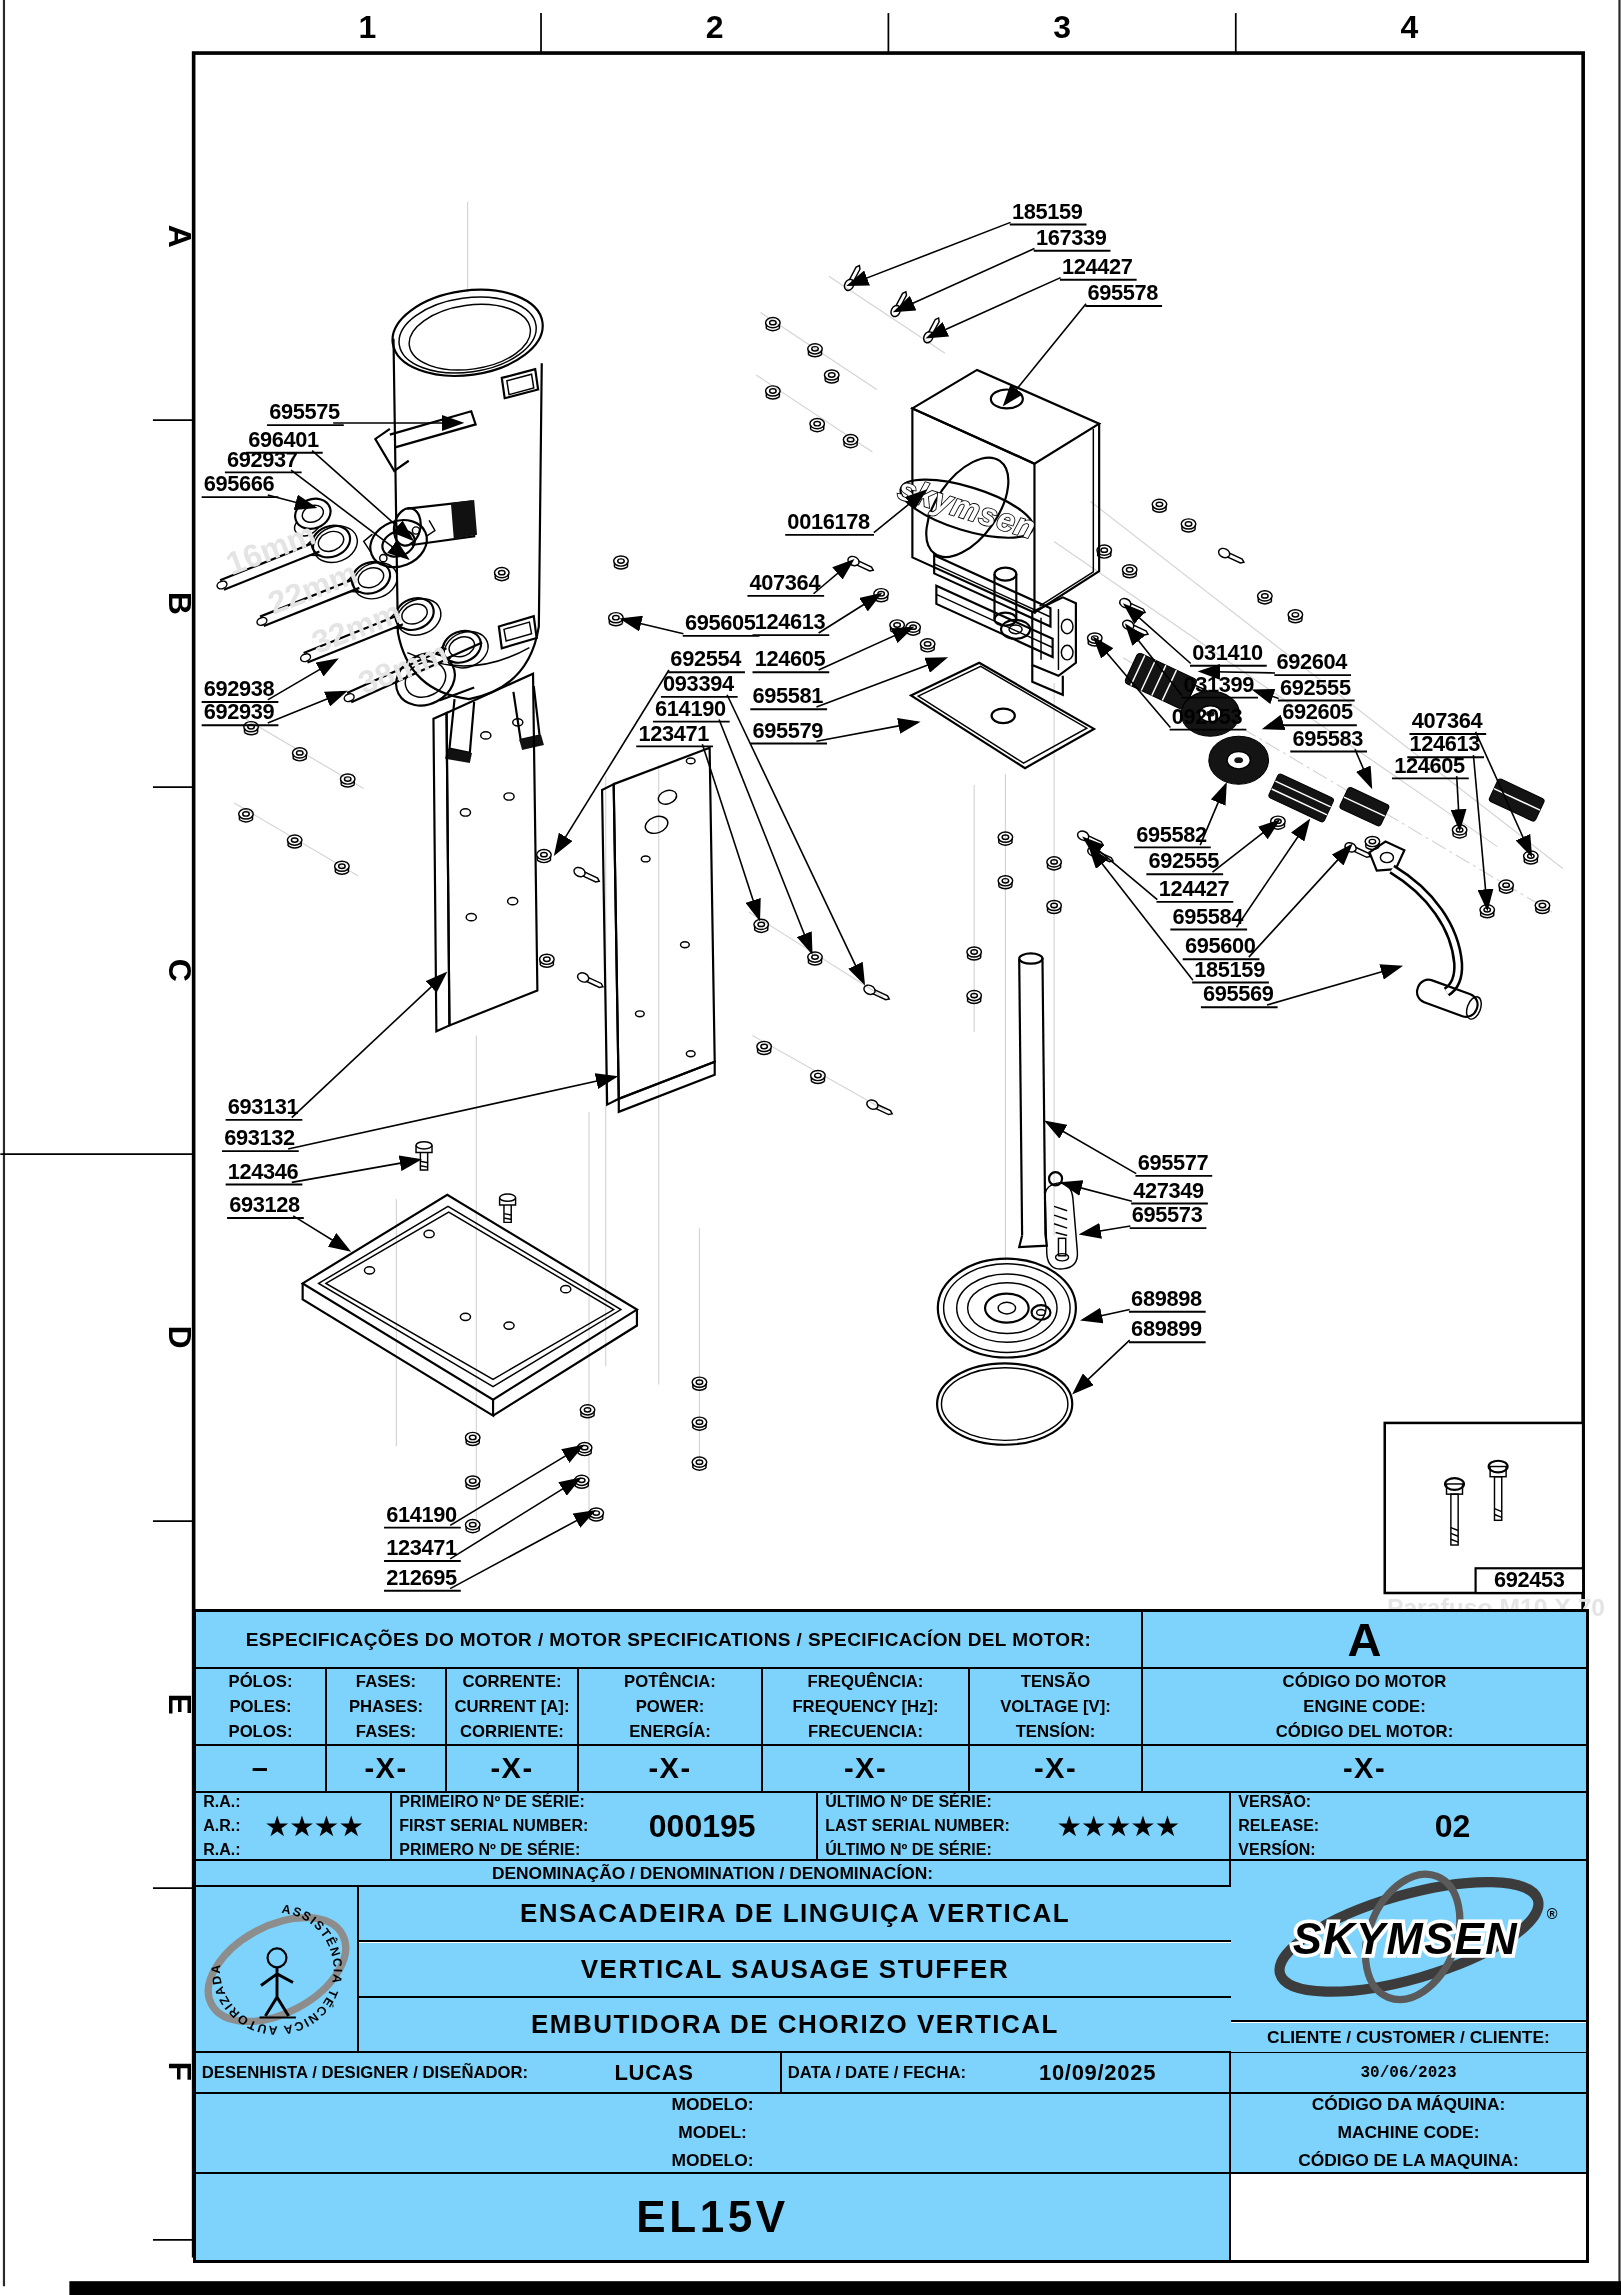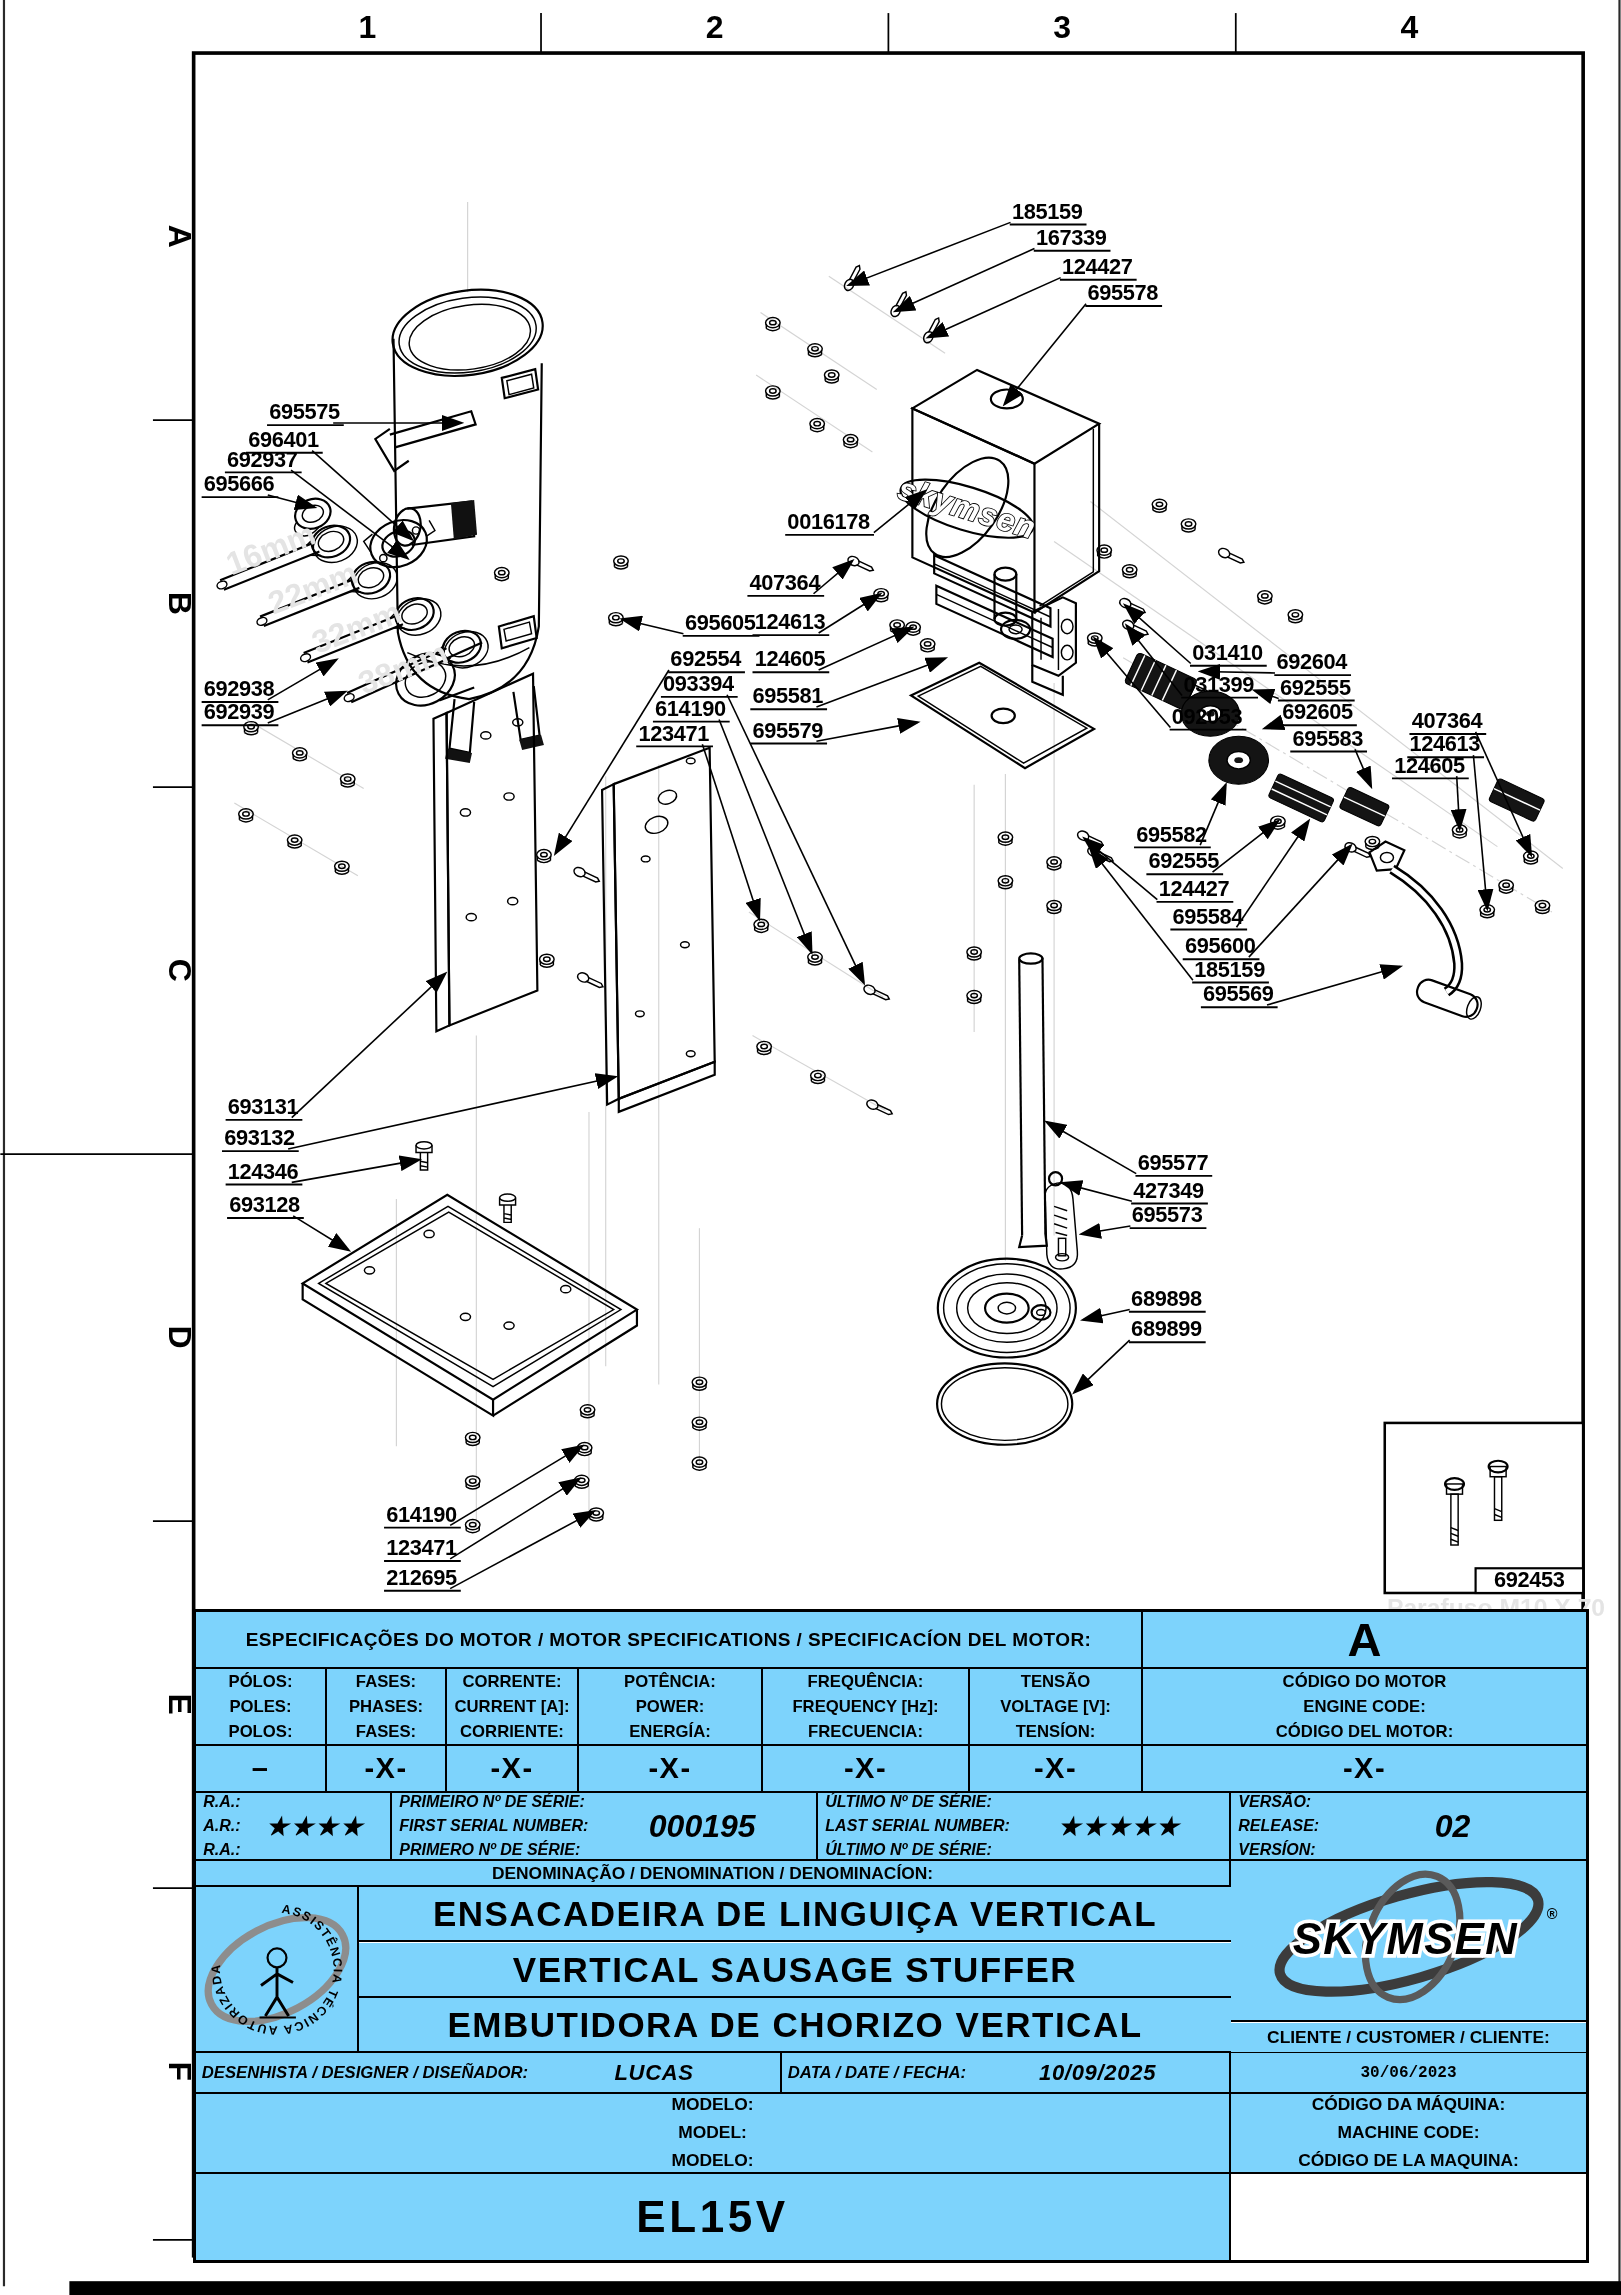--- a/index.html
+++ b/index.html
@@ -18,26 +18,26 @@
   
   #tblock{position:absolute;left:193px;top:1609px;width:1390px;height:648px;
           border:3.6px solid #000;box-sizing:content-box;background:#fff;}
   .cell{position:absolute;box-sizing:border-box;display:flex;align-items:center;justify-content:center;
         overflow:hidden;background:#7dd3fc;}
   .br{border-right:2.2px solid #000;} .bb{border-bottom:2.2px solid #000;} .bbh{border-bottom:2.9px solid #000;}
   .hdr3{font-size:16.7px;font-weight:700;line-height:1.5;text-align:center;}
   .spec-title{font-size:19px;font-weight:700;letter-spacing:0.4px;}
   .reva{font-size:47px;font-weight:700;}
   .val{font-size:29px;font-weight:700;letter-spacing:1.5px;}
-  .serial-cell{justify-content:flex-end;font-style:italic;}
+  .serial-cell{justify-content:flex-end;}
   .ser-lbls{font-size:16px;font-weight:700;line-height:1.5;text-align:left;padding-left:7.3px;white-space:nowrap;}
   .ser-val{flex:1;text-align:center;font-size:32px;font-weight:700;}
   .stars{font-size:25px;letter-spacing:2.2px;}
   .den-hdr{font-size:17.4px;font-weight:700;}
-  .title-big{font-size:35px;font-weight:700;letter-spacing:1.5px;white-space:nowrap;}
+  .title-big{font-size:26px;font-weight:700;letter-spacing:1.5px;white-space:nowrap;}
   .cli{font-size:17.4px;font-weight:700;}
   .d-lbl{font-size:16.7px;font-weight:700;padding-left:5.8px;white-space:nowrap;}
   .d-val{flex:1;text-align:center;font-size:22px;font-weight:700;letter-spacing:0.7px;}
   .small-date{font-size:16px;font-weight:700;font-family:Liberation Mono, monospace;}
   .tri{font-size:17.4px;font-weight:700;line-height:1.6;text-align:center;}
   .huge{font-size:44px;font-weight:700;letter-spacing:3.6px;}
 </style>
 </head>
 <body>
 

